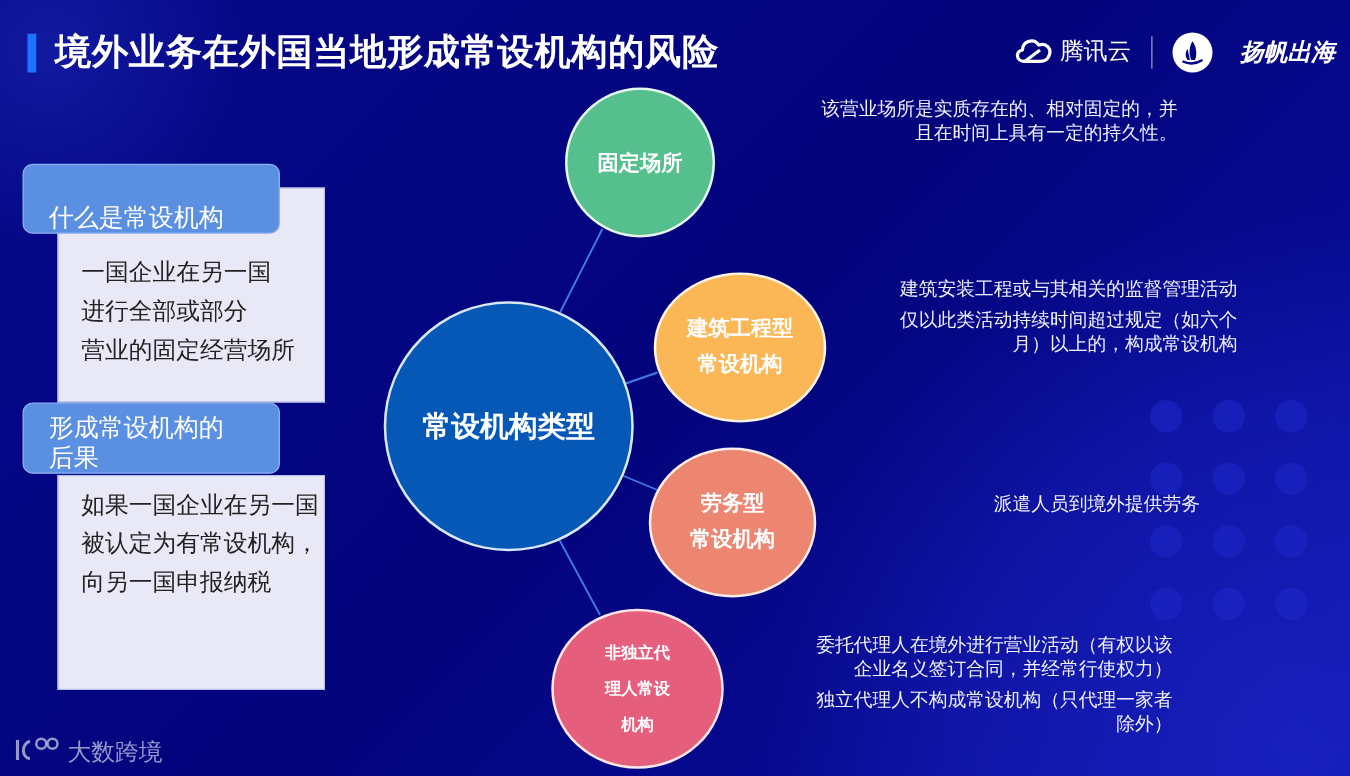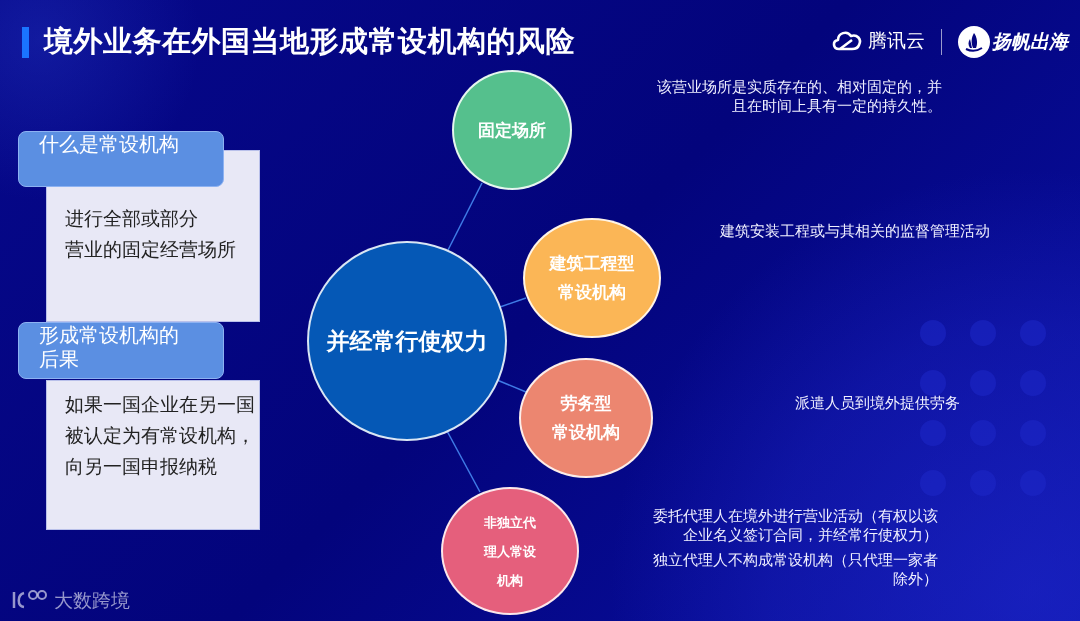--- a/index.html
+++ b/index.html
@@ -15,33 +15,33 @@
   }
   .dots { position: absolute; left: 920px; top: 320px; width: 160px; height: 200px; }
   .dot { position: absolute; width: 26px; height: 26px; border-radius: 50%; background: rgba(30,40,200,0.55); }
 
   .title-bar { position: absolute; left: 22px; top: 27px; width: 7px; height: 31px; background: #1a74ff; }
   .title { position: absolute; left: 44px; top: 22px; font-size: 29px; font-weight: bold; color: #ffffff; letter-spacing: 0.5px; white-space: nowrap; }
 
   .logos { position: absolute; right: 12px; top: 22px; height: 40px; display: flex; align-items: center; gap: 10px; color: #fff; }
   .logo-tc { display: flex; align-items: flex-start; gap: 4px; font-size: 19px; }
   .logo-divider { width: 1px; height: 26px; background: rgba(255,255,255,0.6); margin: 0 6px; }
-  .logo-yf { display: flex; align-items: center; gap: 2px; font-size: 19px; font-style: italic; font-weight: bold; }
+  .logo-yf { display: flex; align-items: center; gap: 22px; font-size: 19px; font-style: italic; font-weight: bold; }
   .yf-badge { width: 32px; height: 32px; border-radius: 50%; background: #fff; display: flex; align-items: center; justify-content: center; }
 
   .card { position: absolute; background: #e8e8f6; border: 1px solid #b9c0ea; }
   .card-1 { left: 46px; top: 150px; width: 214px; height: 172px; }
-  .card-2 { left: 46px; top: 380px; width: 214px; height: 150px; }
+  .card-2 { left: 46px; top: 380px; width: 214px; height: 172px; }
   .card-text { position: absolute; left: 18px; font-size: 19px; line-height: 31px; color: #222; }
   .card-1 .card-text { top: 52px; }
   .card-2 .card-text { top: 8px; }
   .tab {
     position: absolute; background: #5b8fe2; border: 1px solid #8db2f2; border-radius: 8px;
     color: #fff; font-size: 20px; line-height: 24px; padding: 0 0 0 20px;
-    display: flex; align-items: flex-start;
+    display: flex; align-items: flex-end;
   }
   .tab-1 { left: 18px; top: 131px; width: 206px; height: 56px; }
   .tab-2 { left: 18px; top: 322px; width: 206px; height: 57px; }
 
   svg.links { position: absolute; left: 0; top: 0; }
 
   .node {
     position: absolute; border-radius: 50%; border: 2px solid rgba(255,255,255,0.85);
     display: flex; align-items: center; justify-content: center; text-align: center;
     color: #fff; font-weight: bold;
@@ -100,20 +100,21 @@
         <path d="M7 8 C5 11 5 14 7 17 L9 17 Z" fill="#03047f"></path>
         <path d="M3 18 Q11 22 19 17" stroke="#03047f" stroke-width="2" fill="none"></path>
       </svg>
     </span>
     <span>扬帆出海</span>
   </div>
 </div>
 
 <div class="card card-1">
   <div class="card-text">
+    <div>一国企业在另一国</div>
     <div>进行全部或部分</div>
     <div>营业的固定经营场所</div>
   </div>
 </div>
 <div class="tab tab-1">
   <span>什么是常设机构</span>
 </div>
 
 <div class="card card-2">
   <div class="card-text">
@@ -130,21 +131,21 @@
 </div>
 
 <svg class="links" width="1080" height="621">
   <line x1="448" y1="250" x2="482" y2="183" stroke="#3f7be6" stroke-width="1.5"></line>
   <line x1="500" y1="307" x2="526" y2="298" stroke="#3f7be6" stroke-width="1.5"></line>
   <line x1="497" y1="380" x2="526" y2="392" stroke="#3f7be6" stroke-width="1.5"></line>
   <line x1="447" y1="431" x2="480" y2="492" stroke="#3f7be6" stroke-width="1.5"></line>
 </svg>
 
 <div class="node node-center">
-  <span>并经常行使权力</span>
+  <span>常设机构类型</span>
 </div>
 
 <div class="node node-fixed">
   <span>固定场所</span>
 </div>
 
 <div class="node node-constr">
   <div>
     <div>建筑工程型</div>
     <div>常设机构</div>
@@ -164,20 +165,21 @@
     <div>理人常设</div>
     <div>机构</div>
   </div>
 </div>
 
 <div class="desc desc-fixed">
   <p>该营业场所是实质存在的、相对固定的，并且在时间上具有一定的持久性。</p>
 </div>
 <div class="desc desc-constr">
   <p>建筑安装工程或与其相关的监督管理活动</p>
+  <p>仅以此类活动持续时间超过规定（如六个月）以上的，构成常设机构</p>
 </div>
 <div class="desc desc-labor">
   <p>派遣人员到境外提供劳务</p>
 </div>
 <div class="desc desc-agent">
   <p>委托代理人在境外进行营业活动（有权以该企业名义签订合同，并经常行使权力）</p>
   <p>独立代理人不构成常设机构（只代理一家者除外）</p>
 </div>
 
 <div class="watermark">

